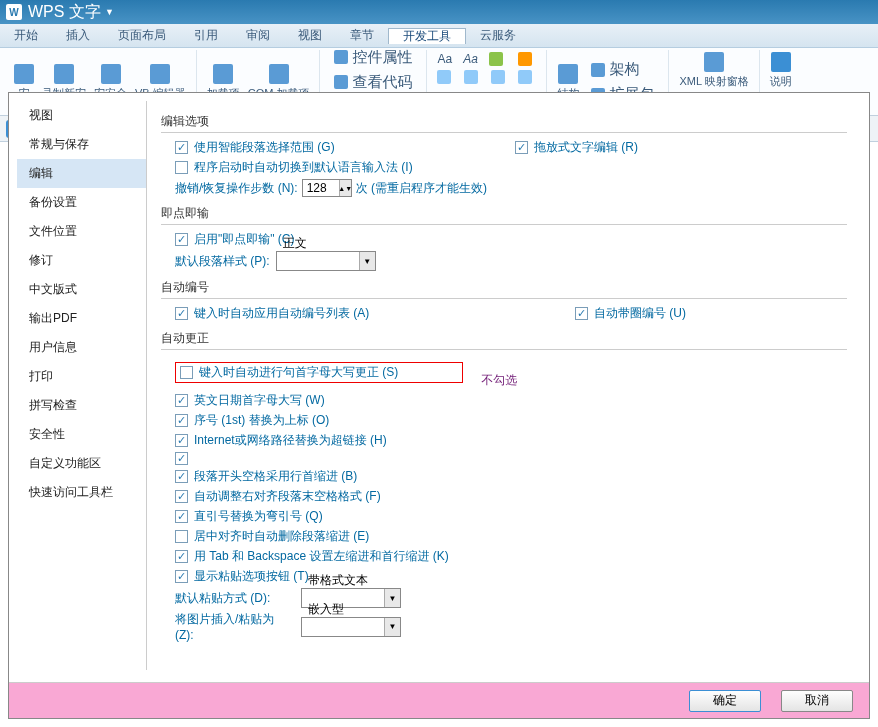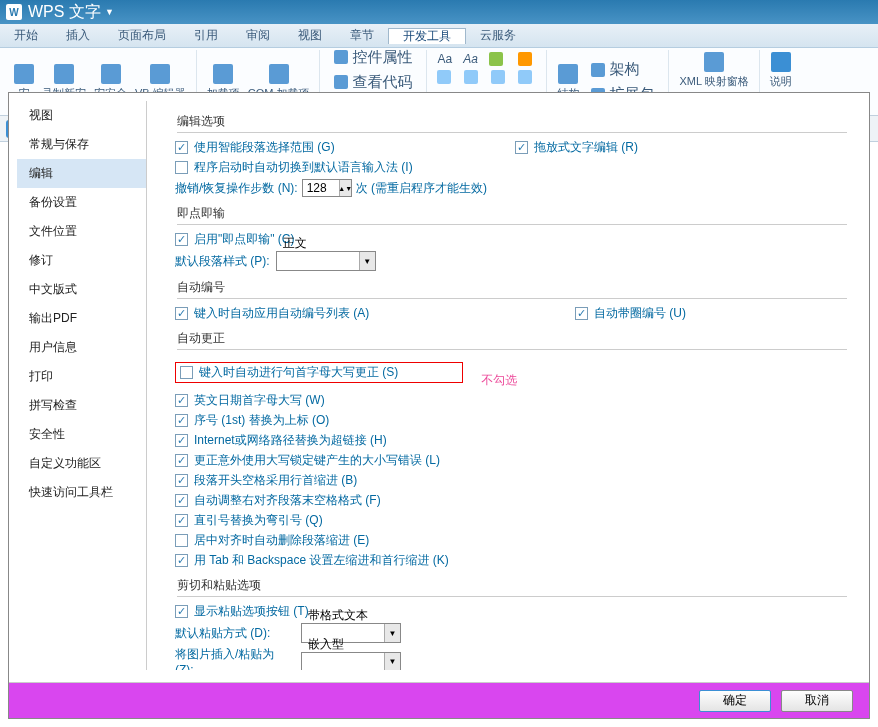--- a/index.html
+++ b/index.html
@@ -30,35 +30,35 @@
 
 .dialog-overlay { position: absolute; top: 92px; left: 8px; right: 8px; bottom: 8px; background: #fff; border: 1px solid #888; }
 .close-btn { position: absolute; top: -2px; right: 10px; width: 40px; height: 18px; background: #c9302c; color: #fff; display: flex; align-items: center; justify-content: center; border-radius: 0 0 3px 3px; font-size: 12px; cursor: pointer; }
 
 .dialog-body { display: flex; height: calc(100% - 40px); padding: 8px; }
 .sidebar { width: 130px; border-right: 1px solid #ccc; }
 .sidebar-item { padding: 6px 12px; cursor: pointer; color: #222; }
 .sidebar-item.selected { background: #d6e6f5; }
 
 .options-pane { flex: 1; padding: 4px 14px; overflow-y: auto; position: relative; }
-.section-title { color: #333; margin: 8px 0 6px 16px; border-bottom: 1px solid #ccc; padding-bottom: 2px; }
+.section-title { color: #333; margin: 8px 0 6px 0; border-bottom: 1px solid #ccc; padding-bottom: 2px; }
 .opt-row { display: flex; align-items: center; margin: 3px 0 3px 14px; }
 .opt-row.col2 { display: flex; }
 .opt-row .left { flex: 0 0 340px; }
 .chk { width: 13px; height: 13px; border: 1px solid #7a9db8; margin-right: 6px; display: inline-flex; align-items: center; justify-content: center; background: #fff; cursor: pointer; }
 .chk.checked::after { content: "✓"; color: #2a7ab0; font-size: 11px; line-height: 1; }
 .lbl { color: #0369a1; }
 .spin { width: 50px; height: 18px; border: 1px solid #888; background: #fff; display: inline-flex; align-items: center; padding: 0 14px 0 4px; position: relative; margin: 0 4px; }
 .spin .arrows { position: absolute; right: 0; top: 0; bottom: 0; width: 12px; background: #e8e8e8; border-left: 1px solid #aaa; font-size: 7px; display: flex; flex-direction: column; align-items: center; justify-content: center; }
 .combo { height: 17px; border: 1px solid #888; background: #fff; display: inline-flex; align-items: flex-end; padding: 0 18px 18px 6px; position: relative; margin-left: 6px; }
 .combo .arrow { position: absolute; right: 0; top: 0; bottom: 0; width: 16px; background: #e8e8e8; border-left: 1px solid #aaa; display: flex; align-items: center; justify-content: center; font-size: 8px; }
 .red-box { border: 1px solid #e00; padding: 1px 4px; display: inline-flex; align-items: center; }
-.red-note { color: #ec4899; margin-left: 18px; margin-top: 16px; }
-
-.dialog-footer { position: absolute; bottom: 0; left: 0; right: 0; height: 36px; border-top: 1px solid #ccc; display: flex; align-items: center; justify-content: flex-end; padding-right: 16px; gap: 10px; background: #d946ef; }
+.red-note { color: #701a75; margin-left: 18px; margin-top: 16px; }
+
+.dialog-footer { position: absolute; bottom: 0; left: 0; right: 0; height: 36px; border-top: 1px solid #ccc; display: flex; align-items: center; justify-content: flex-end; padding-right: 16px; gap: 20px; background: #f9a8d4; }
 .btn { width: 72px; height: 22px; border: 1px solid #888; background: linear-gradient(#fefefe, #e4e4e4); display: flex; align-items: center; justify-content: center; cursor: pointer; border-radius: 2px; }
 .btn.primary { border: 1px solid #3b8fd4; }
 </style>
 </head>
 <body>
 
 <div class="title-bar">
   <div class="logo">W</div>
   <span class="title">WPS 文字</span>
   <span class="down">▼</span>
@@ -250,21 +250,20 @@
       <div class="opt-row">
           <span class="chk checked"></span>
           <span class="lbl">序号 (1st) 替换为上标 (O)</span>
         </div>
       <div class="opt-row">
           <span class="chk checked"></span>
           <span class="lbl">Internet或网络路径替换为超链接 (H)</span>
         </div>
       <div class="opt-row">
           <span class="chk checked"></span>
-          <span class="lbl">更正意外使用大写锁定键产生的大小写错误 (L)</span>
         </div>
       <div class="opt-row">
           <span class="chk checked"></span>
           <span class="lbl">段落开头空格采用行首缩进 (B)</span>
         </div>
       <div class="opt-row">
           <span class="chk checked"></span>
           <span class="lbl">自动调整右对齐段落末空格格式 (F)</span>
         </div>
       <div class="opt-row">
@@ -273,21 +272,20 @@
         </div>
       <div class="opt-row">
           <span class="chk"></span>
           <span class="lbl">居中对齐时自动删除段落缩进 (E)</span>
         </div>
       <div class="opt-row">
           <span class="chk checked"></span>
           <span class="lbl">用 Tab 和 Backspace 设置左缩进和首行缩进 (K)</span>
         </div>
 
-      <div class="section-title">剪切和粘贴选项</div>
       <div class="opt-row">
           <span class="chk checked"></span>
           <span class="lbl">显示粘贴选项按钮 (T)</span>
         </div>
       <div class="opt-row">
         <span class="lbl" style="width:120px;display:inline-block">默认粘贴方式 (D):</span>
         <span class="combo" style="width:100px">
             <span>带格式文本</span>
             <span class="arrow">▼</span>
           </span>

